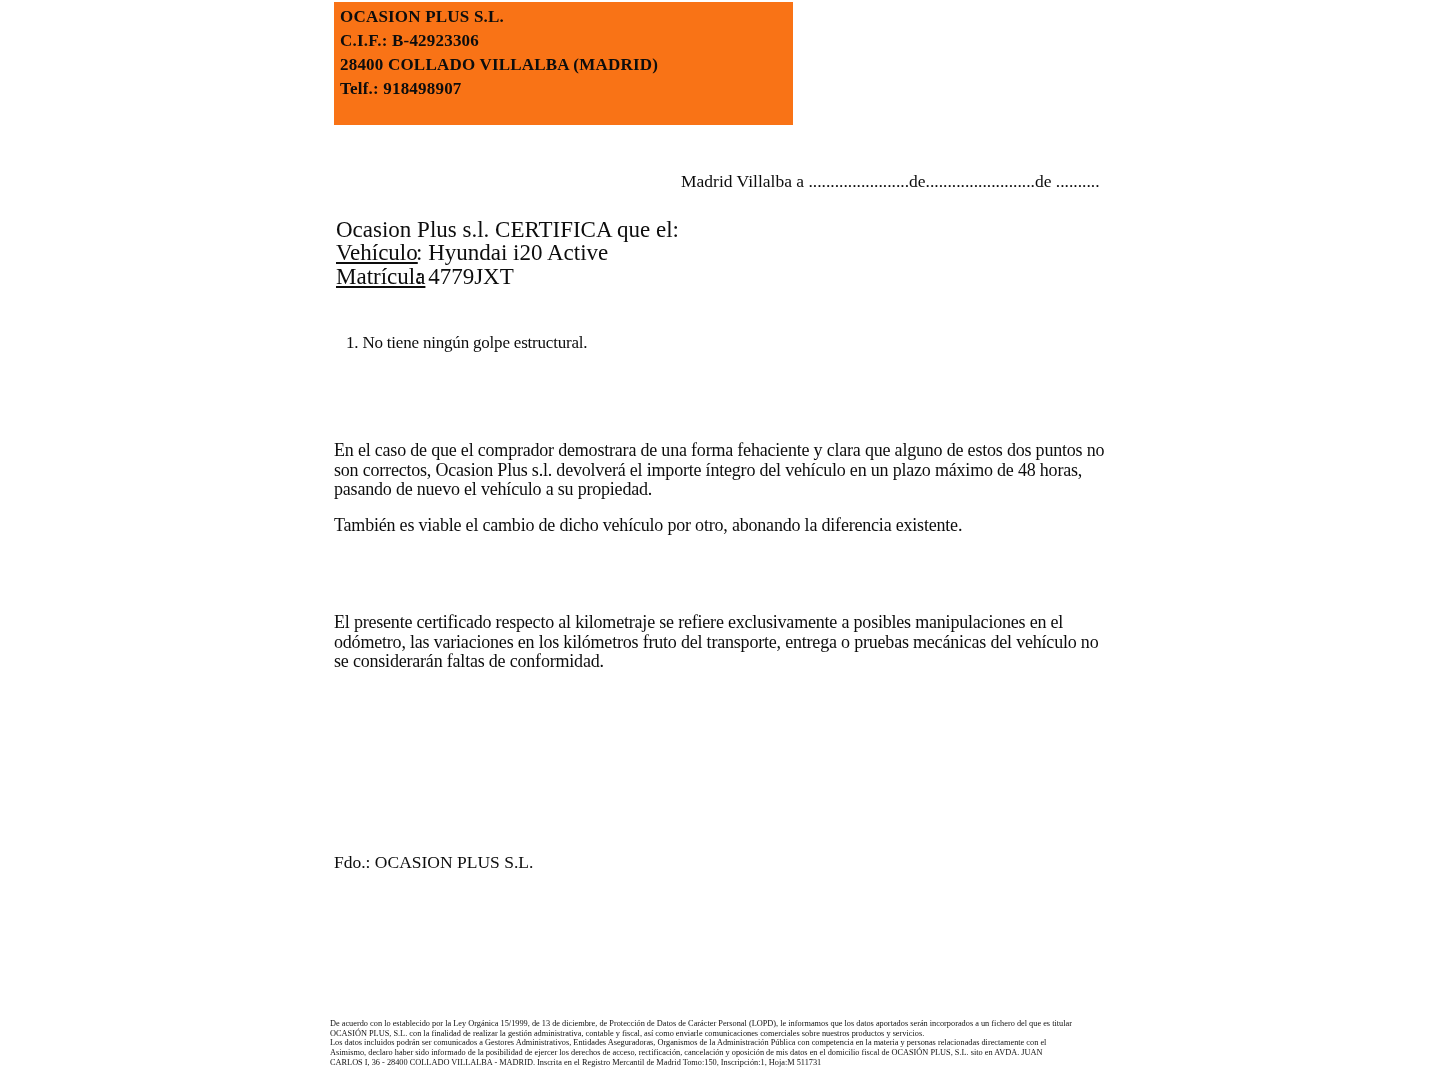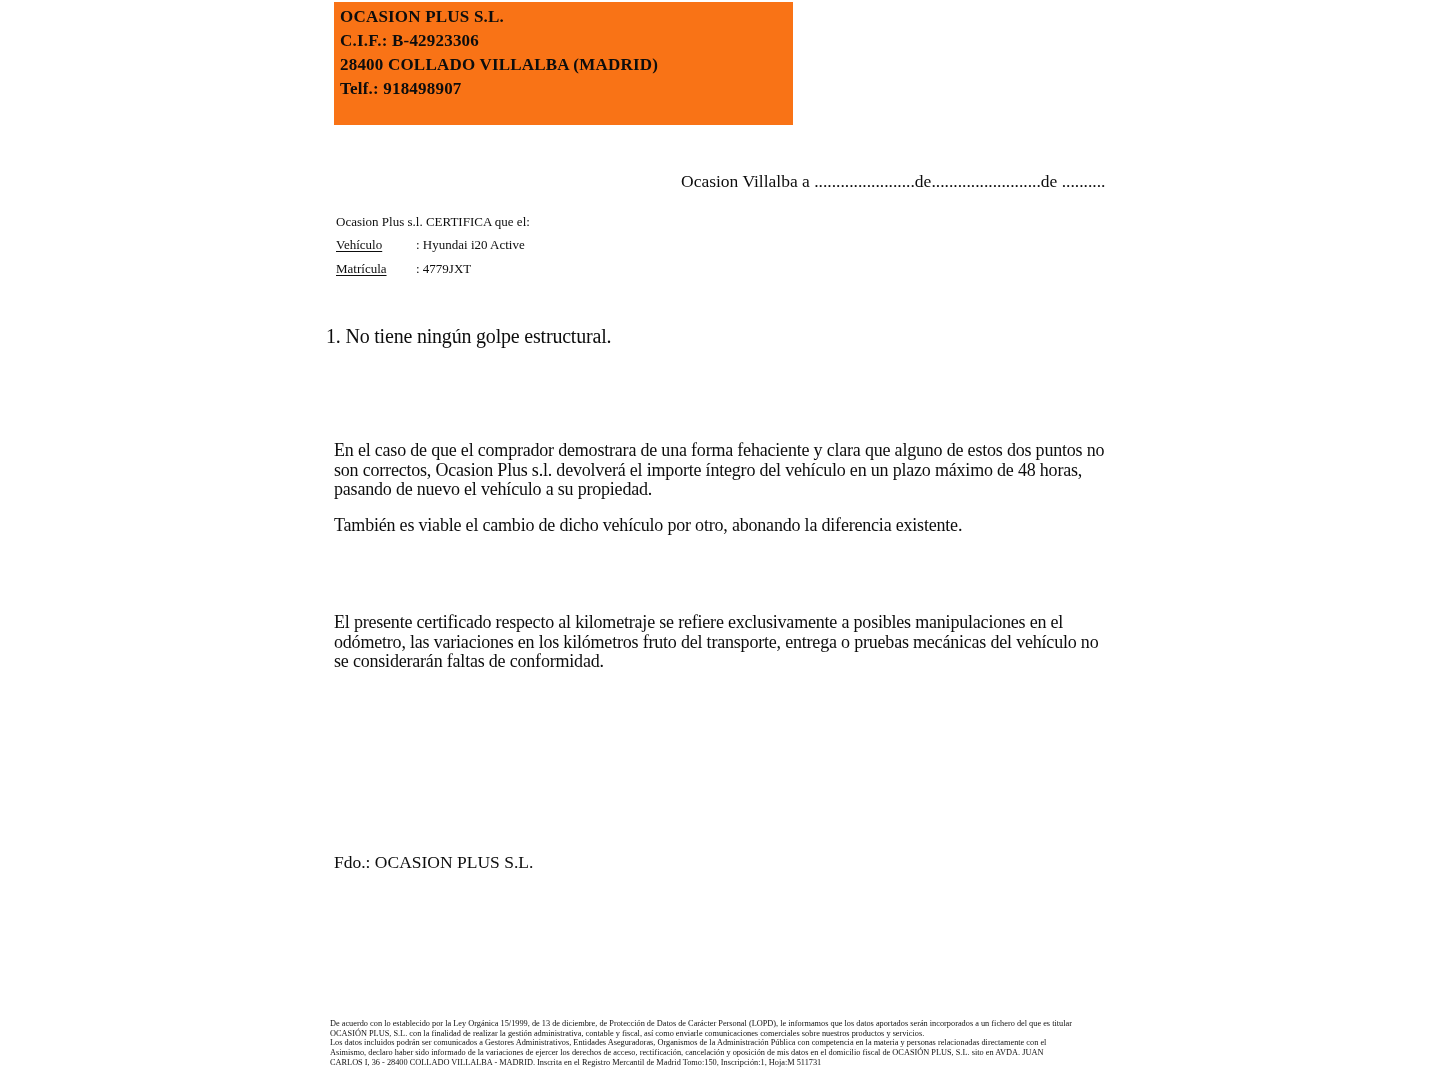--- a/index.html
+++ b/index.html
@@ -36,37 +36,38 @@
   .date-line {
     position: absolute;
     left: 681px;
     top: 171px;
     font-size: 17.5px;
     white-space: nowrap;
   }
   .certify {
     position: absolute;
     left: 336px;
-    top: 210px;
-    font-size: 13px;
+    top: 218px;
+    font-size: 23px;
     line-height: 23.3px;
   }
   .certify .row { white-space: nowrap; }
   .certify .lbl {
     display: inline-block;
     width: 80px;
     text-decoration: underline;
     text-underline-offset: 2px;
   }
   .point {
     position: absolute;
-    left: 326px;
-    font-size: 20px;
+    left: 346px;
+    font-size: 17px;
     white-space: nowrap;
     letter-spacing: -0.2px;
+    margin-top: 8px;
   }
   .point-1 { top: 325px; }
   .point-2 { top: 363px; }
   .para {
     position: absolute;
     left: 334px;
     width: 772px;
     font-size: 18px;
     line-height: 19.6px;
     letter-spacing: -0.2px;
@@ -97,37 +98,37 @@
 
 <div class="page">
 
   <div class="header-box" style="background: #f97316;">
     <div class="hline">OCASION PLUS S.L.</div>
     <div class="hline">C.I.F.: B-42923306</div>
     <div class="hline">28400 COLLADO VILLALBA (MADRID)</div>
     <div class="hline">Telf.: 918498907</div>
   </div>
 
-  <div class="date-line">Ocasion Villalba a .......................de.........................de ..........</div>
+  <div class="date-line">Madrid Villalba a .......................de.........................de ..........</div>
 
   <div class="certify">
     <div class="row">Ocasion Plus s.l. CERTIFICA que el:</div>
     <div class="row"><span class="lbl">Vehículo</span><span>: Hyundai i20 Active</span></div>
     <div class="row"><span class="lbl">Matrícula</span><span>: 4779JXT</span></div>
   </div>
 
   <div class="point point-1">1. No tiene ningún golpe estructural.</div>
 
   <div class="para para-1">En el caso de que el comprador demostrara de una forma fehaciente y clara que alguno de estos dos puntos no son correctos, Ocasion Plus s.l. devolverá el importe íntegro del vehículo en un plazo máximo de 48 horas, pasando de nuevo el vehículo a su propiedad.</div>
   <div class="para para-2">También es viable el cambio de dicho vehículo por otro, abonando la diferencia existente.</div>
   <div class="para para-4">El presente certificado respecto al kilometraje se refiere exclusivamente a posibles manipulaciones en el odómetro, las variaciones en los kilómetros fruto del transporte, entrega o pruebas mecánicas del vehículo no se considerarán faltas de conformidad.</div>
 
   <div class="signature">Fdo.: OCASION PLUS S.L.</div>
 
   <div class="legal">
     <div class="lline">De acuerdo con lo establecido por la Ley Orgánica 15/1999, de 13 de diciembre, de Protección de Datos de Carácter Personal (LOPD), le informamos que los datos aportados serán incorporados a un fichero del que es titular</div>
     <div class="lline">OCASIÓN PLUS, S.L. con la finalidad de realizar la gestión administrativa, contable y fiscal, así como enviarle comunicaciones comerciales sobre nuestros productos y servicios.</div>
     <div class="lline">Los datos incluidos podrán ser comunicados a Gestores Administrativos, Entidades Aseguradoras, Organismos de la Administración Pública con competencia en la materia y personas relacionadas directamente con el</div>
-    <div class="lline">Asimismo, declaro haber sido informado de la variaciones de ejercer los derechos de acceso, rectificación, cancelación y oposición de mis datos en el domicilio fiscal de OCASIÓN PLUS, S.L. sito en AVDA. JUAN</div>
+    <div class="lline">Asimismo, declaro haber sido informado de la posibilidad de ejercer los derechos de acceso, rectificación, cancelación y oposición de mis datos en el domicilio fiscal de OCASIÓN PLUS, S.L. sito en AVDA. JUAN</div>
     <div class="lline">CARLOS I, 36 - 28400 COLLADO VILLALBA - MADRID. Inscrita en el Registro Mercantil de Madrid Tomo:150, Inscripción:1, Hoja:M 511731</div>
   </div>
 
 </div>
 
 </body></html>

